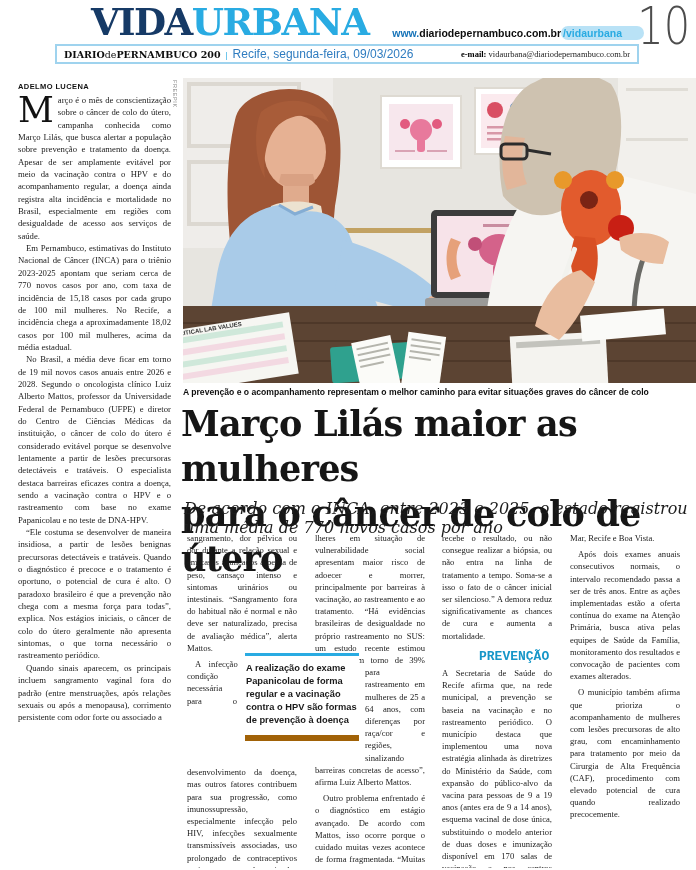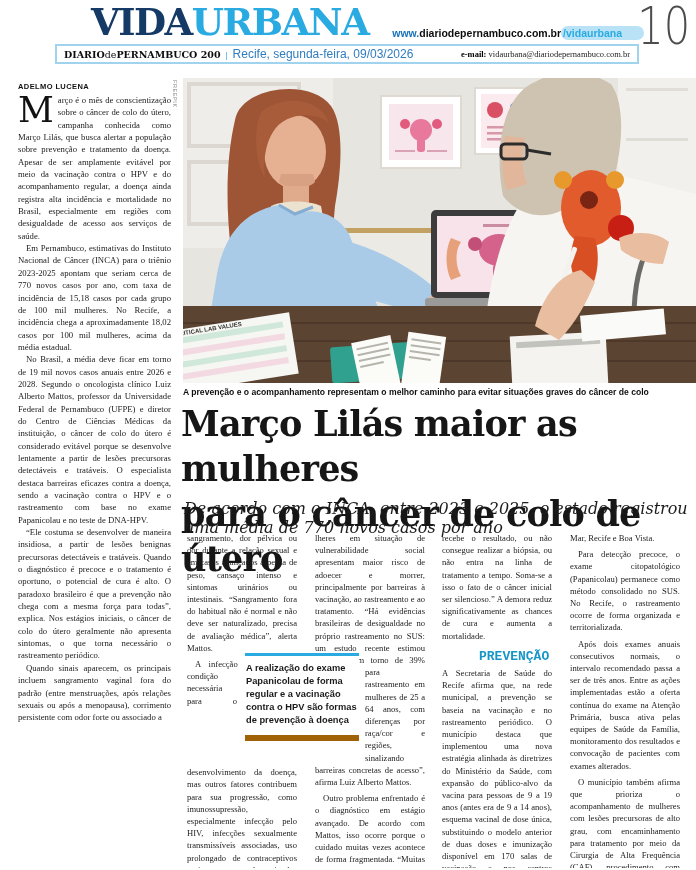--- a/index.html
+++ b/index.html
@@ -256,20 +256,19 @@
   </div>
 
   <div class="bcol bcol-3">
     <p class="first">recebe o resultado, ou não consegue realizar a biópsia, ou não entra na linha de tratamento a tempo. Soma-se a isso o fato de o câncer inicial ser silencioso.” A demora reduz significativamente as chances de cura e aumenta a mortalidade.</p>
     <p class="kicker">PREVENÇÃO</p>
     <p class="first">A Secretaria de Saúde do Recife afirma que, na rede municipal, a prevenção se baseia na vacinação e no rastreamento periódico. O município destaca que implementou uma nova estratégia alinhada às diretrizes do Ministério da Saúde, com expansão do público-alvo da vacina para pessoas de 9 a 19 anos (antes era de 9 a 14 anos), esquema vacinal de dose única, substituindo o modelo anterior de duas doses e imunização disponível em 170 salas de vacinação e nos centros instalados nos shoppings Rio-</p>
   </div>
 
   <div class="bcol bcol-4">
     <p class="first">Mar, Recife e Boa Vista.</p>
-    <p>Para detecção precoce, o exame citopatológico (Papanicolau) permanece como método consolidado no SUS. No Recife, o rastreamento ocorre de forma organizada e territorializada.</p>
     <p>Após dois exames anuais consecutivos normais, o intervalo recomendado passa a ser de três anos. Entre as ações implementadas estão a oferta contínua do exame na Atenção Primária, busca ativa pelas equipes de Saúde da Família, monitoramento dos resultados e convocação de pacientes com exames alterados.</p>
     <p>O município também afirma que prioriza o acompanhamento de mulheres com lesões precursoras de alto grau, com encaminhamento para tratamento por meio da Cirurgia de Alta Frequência (CAF), procedimento com elevado potencial de cura quando realizado precocemente.</p>
   </div>
 
   <div class="quote-box">A realização do exame Papanicolau de forma regular e a vacinação contra o HPV são formas de prevenção à doença</div>
 
 </div>
 
 </body></html>

